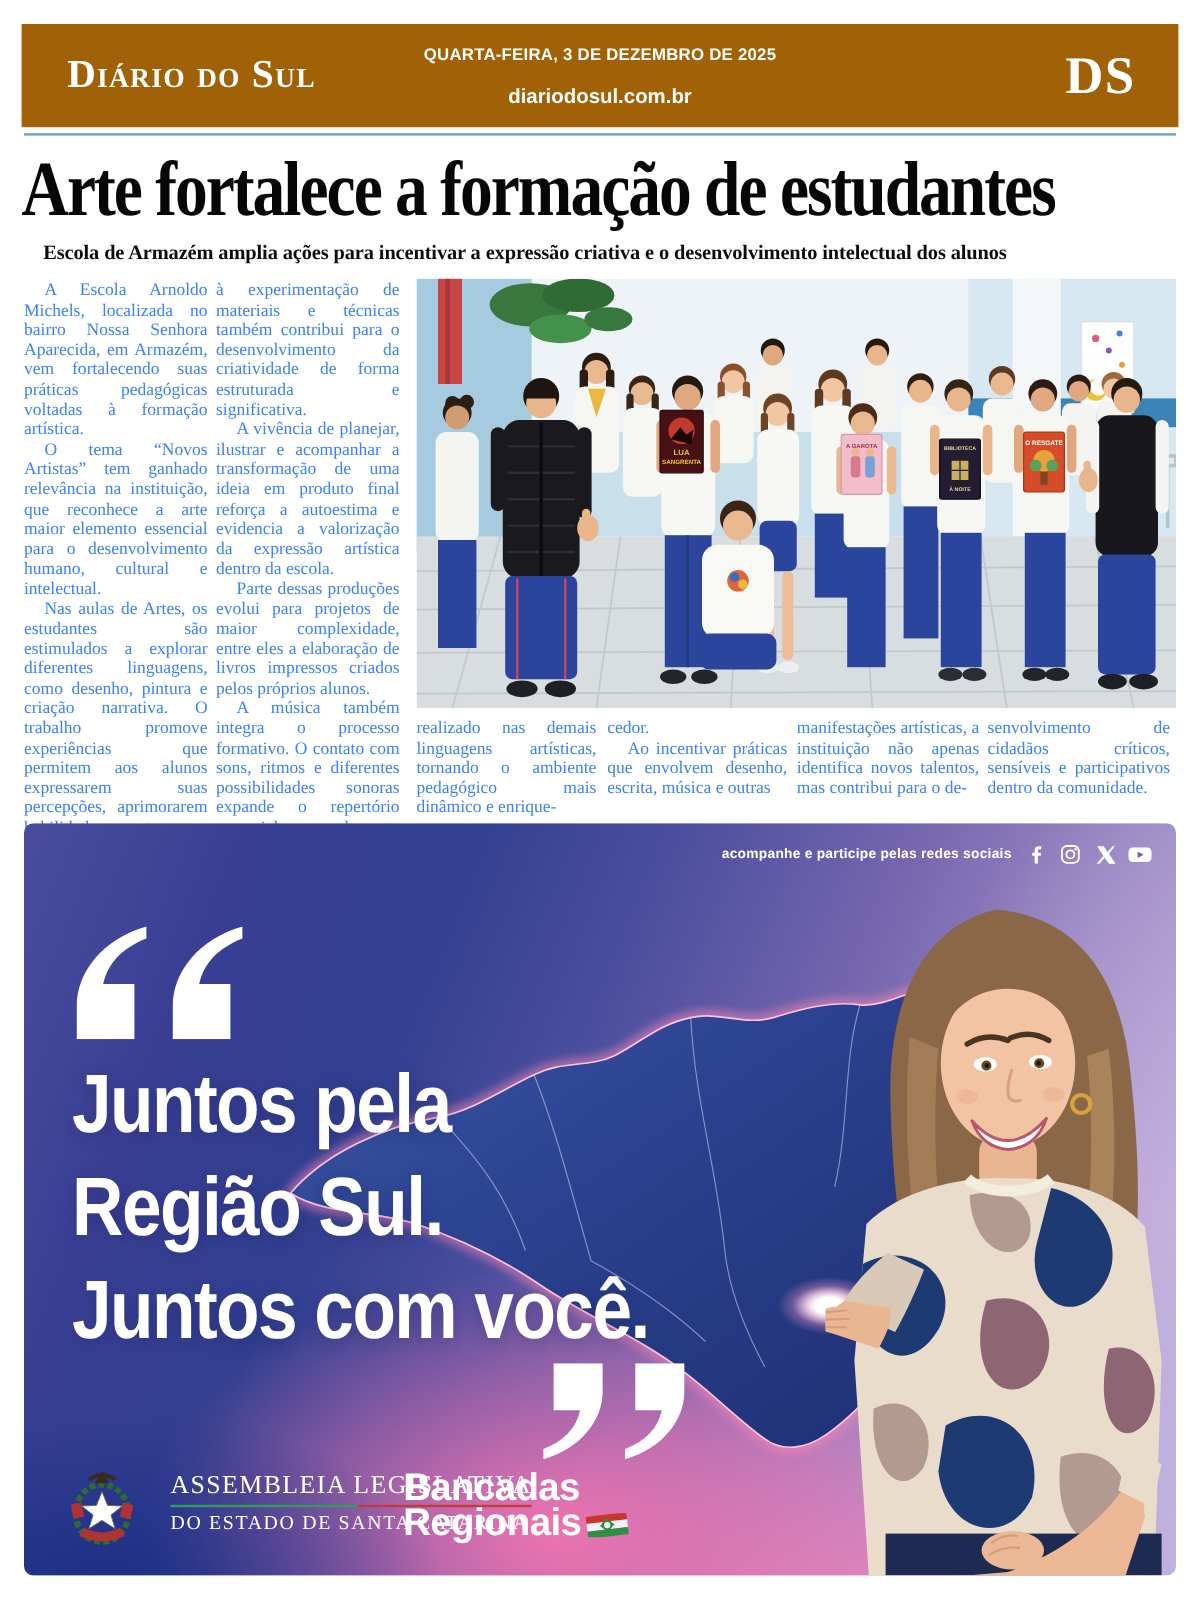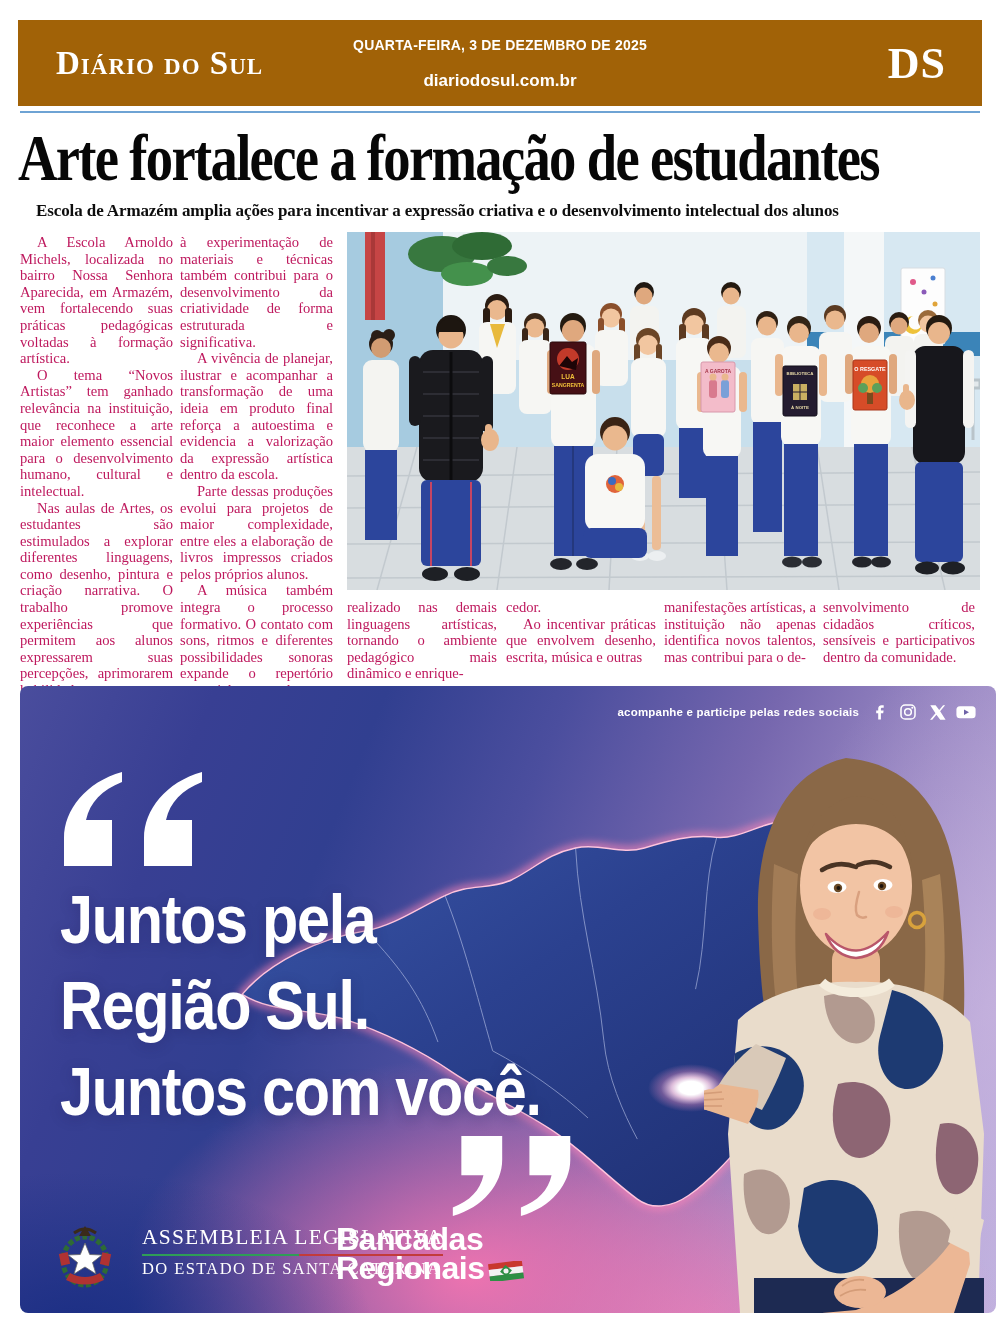--- a/index.html
+++ b/index.html
@@ -20,42 +20,42 @@
 
   
   .headline{position:absolute;left:18px;top:121px;white-space:nowrap;color:#070707;
       font-weight:700;font-size:65px;letter-spacing:-2px;
       transform:scaleX(.84);transform-origin:left top;}
   .subhead{position:absolute;left:20px;top:201px;white-space:nowrap;color:#0d0d0d;
       font-weight:700;font-size:17px;letter-spacing:-.1px;margin-left:16px;}
 
   
   .col{position:absolute;font-size:14.6px;line-height:16.6px;text-align:justify;
-      color:#be185d;hyphens:auto;}
+      color:#3b82f6;hyphens:auto;}
   .col p{margin:0;text-indent:17px;}
   .col p.cont{text-indent:0;}
   .col-1{left:20px;top:234px;width:153px;height:436px;}
   .col-2{left:180px;top:234px;width:153px;height:436px;}
   .col-3{left:347px;top:599px;width:150px;height:78px;}
   .col-4{left:506px;top:599px;width:150px;height:78px;}
   .col-5{left:664px;top:599px;width:152px;height:78px;}
   .col-6{left:823px;top:599px;width:152px;height:78px;}
 
   
   .photo{position:absolute;left:347px;top:232px;width:633px;height:358px;overflow:hidden;}
   .photo svg{display:block;}
 
   
   .ad{position:absolute;left:20px;top:686px;width:960px;height:627px;border-radius:8px;overflow:hidden;
       background:
         radial-gradient(420px 220px at 6% 102%, rgba(24,44,130,.85), rgba(24,44,130,0) 70%),
         radial-gradient(520px 330px at 46% 94%, rgba(243,116,176,.95), rgba(243,116,176,0) 66%),
         radial-gradient(430px 260px at 70% 102%, rgba(236,130,186,.75), rgba(236,130,186,0) 70%),
         radial-gradient(320px 520px at 100% 52%, rgba(206,184,226,.55), rgba(206,184,226,0) 72%),
-        linear-gradient(112deg,#4a4d9d 0%,#383f93 16%,#313f90 30%,#4b4e9e 45%,#7667ae 62%,#9c8bc5 77%,#b5a5d6 89%,#bfb1df 100%); padding-left: 16px;}
+        linear-gradient(112deg,#4a4d9d 0%,#383f93 16%,#313f90 30%,#4b4e9e 45%,#7667ae 62%,#9c8bc5 77%,#b5a5d6 89%,#bfb1df 100%);}
   .social-row{position:absolute;top:16px;right:20px;display:flex;align-items:center;gap:10px;color:#fff;}
   .social-caption{font-family:"Liberation Sans", sans-serif;font-weight:700;font-size:11.5px;letter-spacing:.2px;}
   .social-icons{display:flex;align-items:center;gap:9px;}
   .sicon{display:inline-flex;width:20px;height:20px;align-items:center;justify-content:center;}
 
   .adline{position:absolute;left:40px;color:#fff;font-family:"Liberation Sans", sans-serif;
       font-weight:700;font-size:69px;white-space:nowrap;letter-spacing:-1.5px;
       transform:scaleX(.86);transform-origin:left top;text-shadow:0 3px 14px rgba(30,25,80,.25);}
   .adline.l1{top:194px;}
   .adline.l2{top:280px;}

